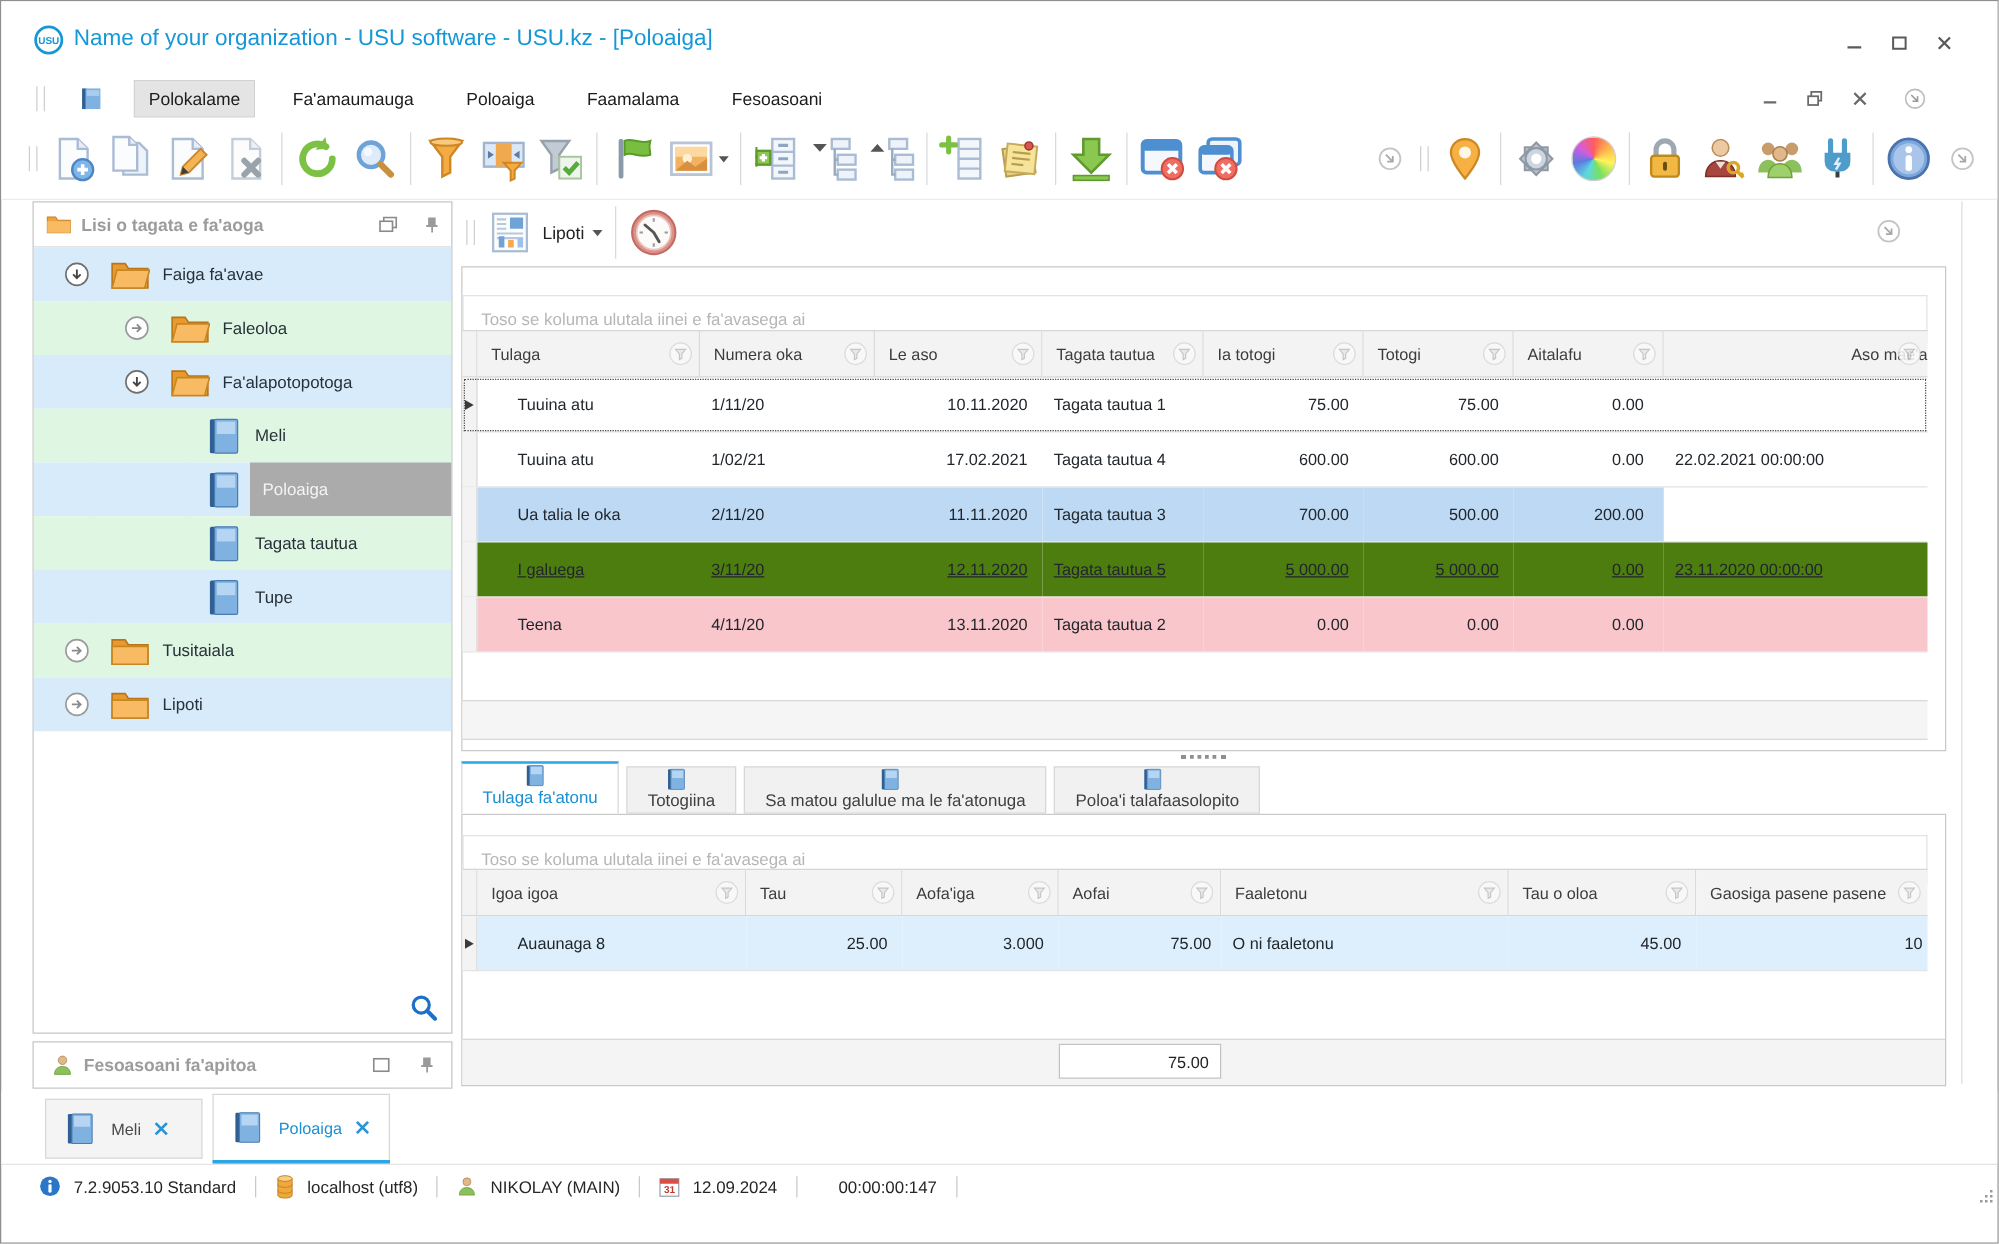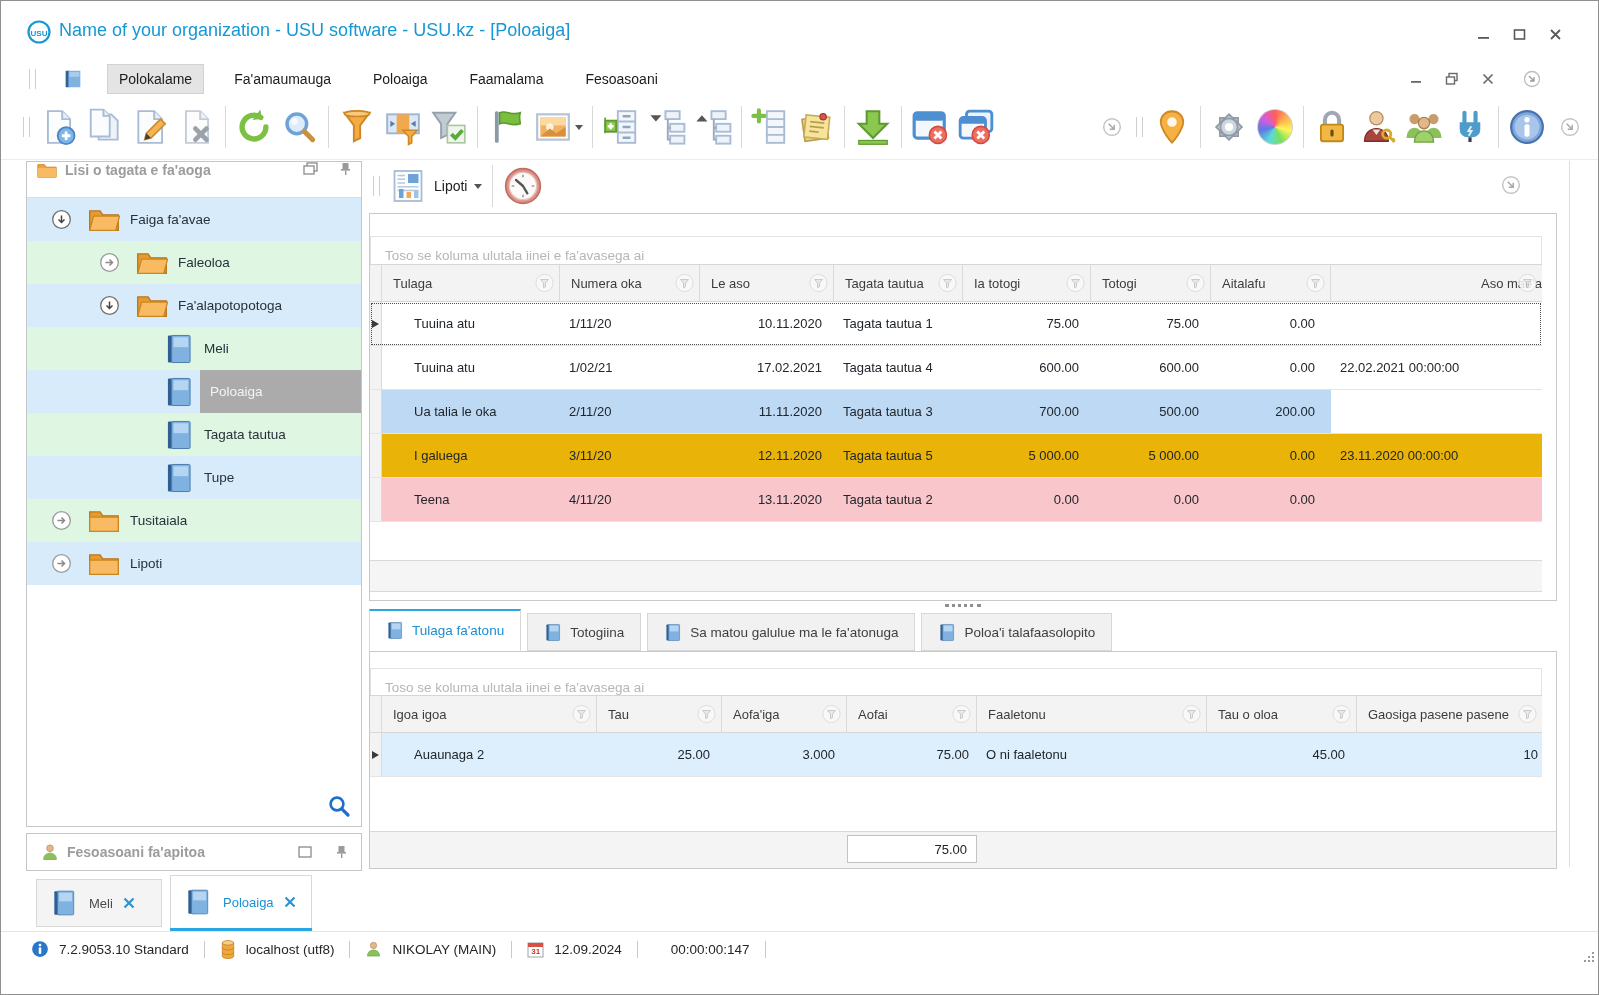--- a/index.html
+++ b/index.html
@@ -19,21 +19,21 @@
   .mdi-ctrl{position:absolute;top:6px;width:28px;height:24px;display:flex;align-items:center;justify-content:center;}
   
   .toolbar{position:absolute;left:0;top:96px;right:0;height:62px;background:#fff;border-bottom:1px solid #ececec;}
   .tb-left{position:absolute;left:22px;top:6px;display:flex;align-items:center;}
   .tb-right{position:absolute;right:18px;top:6px;display:flex;align-items:center;}
   .ticon{width:46px;height:48px;display:flex;align-items:center;justify-content:center;}
   .tsep{width:1px;height:42px;background:#d9d9d9;margin:0 5px;}
   .caret-down{width:0;height:0;border-left:4px solid transparent;border-right:4px solid transparent;border-top:5px solid #555;margin-left:3px;}
   
   .sidebar{position:absolute;left:25px;top:160px;width:336px;height:666px;border:1px solid #c6c6c6;background:#fff;box-sizing:border-box;}
-  .panel-head{display:flex;height:36px;border-bottom:1px solid #dcdcdc;padding:0 10px;box-sizing:border-box;}
+  .panel-head{display:flex;align-items:center;height:36px;border-bottom:1px solid #dcdcdc;padding:0 10px;box-sizing:border-box;}
   .panel-title{font-size:14px;font-weight:bold;color:#9c9c9c;margin-left:8px;flex:1;}
   .tree{position:relative;}
   .trow{display:flex;align-items:center;height:43px;position:relative;}
   .t-blue{background:#d8ebfa;}
   .t-green{background:#dff6e2;}
   .tlabel{font-size:13.5px;color:#27313a;margin-left:10px;white-space:nowrap;}
   .sel-fill{flex:1;align-self:stretch;display:flex;align-items:center;background:#ababab;margin-left:6px;}
   .sel-fill .tlabel{color:#f4f4f4;}
   .conn{position:absolute;border-left:1px dotted #b9b9b9;width:0;}
   .search-corner{position:absolute;right:10px;bottom:8px;}
@@ -51,31 +51,31 @@
   .hcell{position:relative;background:#f3f3f3;border-right:1px solid #dadada;border-top:1px solid #d6d6d6;border-bottom:1px solid #d6d6d6;
          height:38px;display:flex;align-items:center;font-size:13px;color:#3c3c3c;padding-left:11px;box-sizing:border-box;white-space:nowrap;overflow:hidden;}
   .hfilter{position:absolute;right:5px;top:50%;transform:translateY(-50%);opacity:.85;}
   .ind{background:#f3f3f3;border-right:1px solid #dadada;display:flex;align-items:center;justify-content:center;}
   .bcell{height:43px;display:flex;align-items:center;font-size:13px;color:#20262c;box-sizing:border-box;white-space:nowrap;position:relative;}
   .al{padding-left:9px;}
   .indent{padding-left:32px;}
   .ar{justify-content:flex-end;padding-right:12px;}
   .brow{border-bottom:1px solid #e4e4e4;}
   .r-blue .bcell{background:#bdd9f4;}
-  .r-green .bcell{background:#eab308;}
+  .r-green .bcell{background:#4d7c0f;text-decoration:underline;}
   .r-pink .bcell{background:#f9c6cb;}
   .r-lblue .bcell{background:#ddeffc;}
   .current{outline:1.5px dotted #4a4a4a;outline-offset:-2px;}
   .arrow-r{width:0;height:0;border-left:7px solid #3a3a3a;border-top:4.5px solid transparent;border-bottom:4.5px solid transparent;}
   .gfooter{position:absolute;left:0;top:346px;right:14px;height:30px;background:#f5f5f5;border-top:1px solid #d8d8d8;border-bottom:1px solid #d8d8d8;}
   .splitter{position:absolute;left:368px;top:600px;width:1188px;height:8px;display:flex;align-items:center;justify-content:center;}
   .split-dots{width:36px;border-top:3px dotted #8f8f8f;}
   
   .dtabs{position:absolute;left:368px;top:608px;display:flex;align-items:flex-end;height:42px;}
-  .dtab{display:flex;align-items:center;height:38px;background:#f1f1f1;border:1px solid #d7d7d7;padding:0 16px;margin-right:6px;font-size:13.5px;color:#3f3f3f;box-sizing:border-box;white-space:nowrap;}
+  .dtab{display:flex;align-items:center;height:38px;background:#f1f1f1;border:1px solid #d7d7d7;padding:0 16px;margin-right:6px;font-size:13.5px;color:#3f3f3f;box-sizing:border-box;white-space:nowrap;flex-direction:column;}
   .dtab.active{background:#fff;height:42px;border-top:2px solid #2aa7e3;border-bottom:1px solid #fff;color:#1a8fd1;}
   .dtab .booksm{margin-right:8px;}
   .detail-panel{position:absolute;left:368px;top:650px;width:1188px;height:218px;border:1px solid #c9c9c9;background:#fff;box-sizing:border-box;}
   .dsummary{position:absolute;left:0;right:0;bottom:0;height:36px;background:#f4f4f4;border-top:1px solid #d8d8d8;}
   .sumbox{position:absolute;left:477px;top:3px;width:130px;height:28px;background:#fff;border:1px solid #c2c2c2;display:flex;align-items:center;justify-content:flex-end;padding-right:9px;font-size:13px;color:#222;box-sizing:border-box;}
   .warnbadge{position:absolute;right:-30px;top:50%;transform:translateY(-50%);}
   
   .doctabs{position:absolute;left:0;top:872px;right:0;height:58px;background:#fff;}
   .doctab{position:absolute;display:flex;align-items:center;box-sizing:border-box;}
   .doctab.inactive{left:35px;top:6px;width:126px;height:48px;background:#f4f4f4;border:1px solid #d8d8d8;}
@@ -881,21 +881,21 @@
               <circle cx="9.5" cy="9.5" r="8.6" fill="#fafafa" stroke="#d8d8d8"></circle>
               <path d="M5.5 6h8l-3 3.6v3.6l-2 1V9.6z" fill="#e8e8e8" stroke="#bdbdbd" stroke-width="0.9"></path>
             </svg>
           </span>
         </div>
     </div>
     <div class="drow brow r-lblue" style="position:absolute;left:0;top:81px;">
       <div class="ind">
           <span class="arrow-r"></span>
         </div>
-      <div class="bcell indent">Auaunaga 2</div>
+      <div class="bcell indent">Auaunaga 8</div>
       <div class="bcell ar">25.00</div>
       <div class="bcell ar">3.000</div>
       <div class="bcell ar" style="padding-right:8px;">75.00</div>
       <div class="bcell al">O ni faaletonu</div>
       <div class="bcell ar">45.00</div>
       <div class="bcell ar" style="padding-right:4px;">10</div>
     </div>
     <div class="dsummary">
       <div class="sumbox">
           <span>75.00</span>

